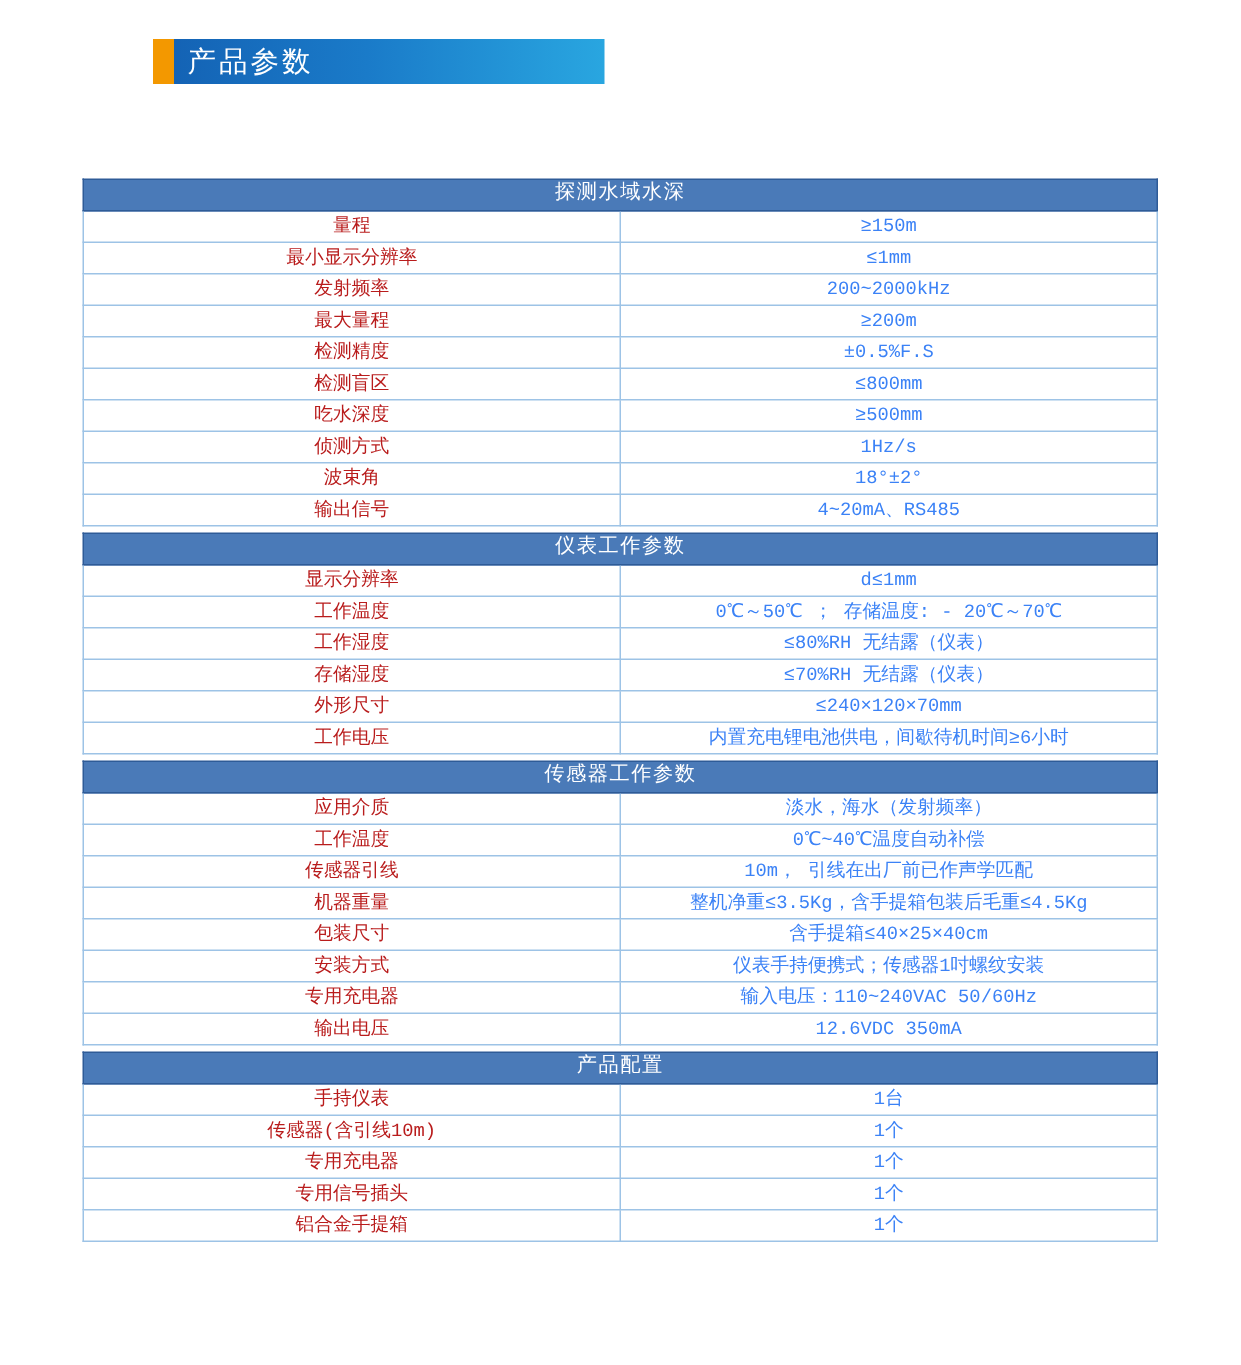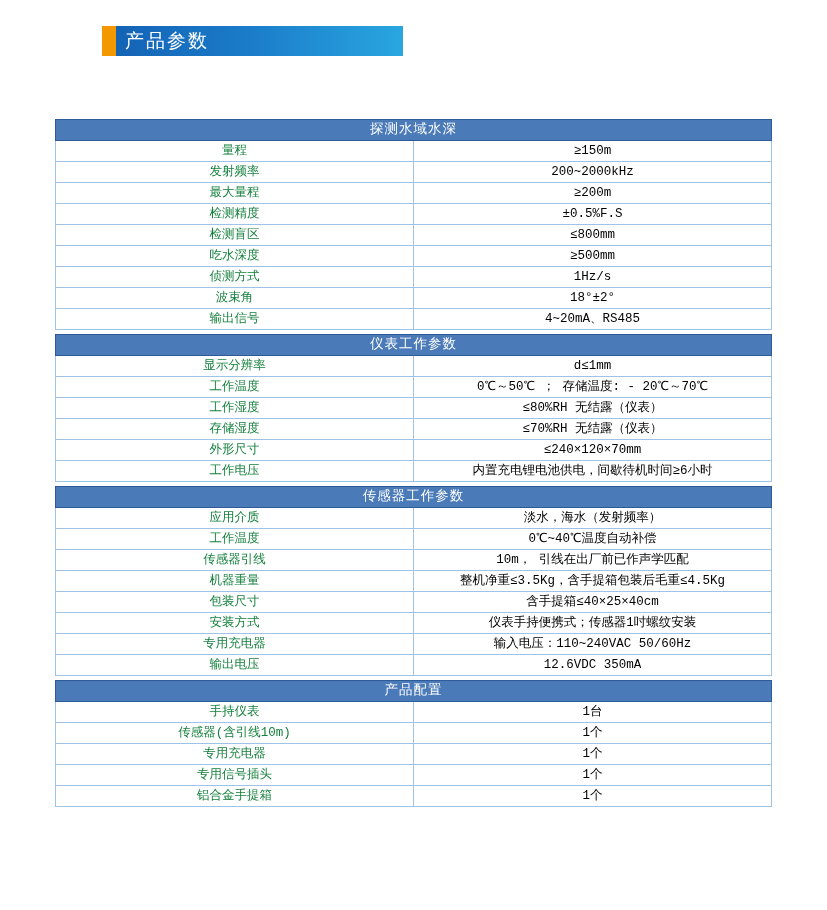--- a/index.html
+++ b/index.html
@@ -60,24 +60,24 @@
     line-height:18px;
     font-size:12.5px;
     text-align:center;
     padding:1px 6px;
     background:#ffffff;
     overflow:hidden;
     white-space:nowrap;
   }
   table.spec-table td.label-cell {
     width:223px;
-    color:#15803d;
+    color:#b91c1c;
   }
   table.spec-table td.value-cell {
-    color:#000000;
+    color:#3b82f6;
   }
 </style>
 </head>
 <body>
 
 <div class="banner">
   <div class="banner-accent"></div>
   <div class="banner-bar">
     <span>产品参数</span>
   </div>
@@ -89,20 +89,24 @@
       <tr>
         <th class="table-title" colspan="2">探测水域水深</th>
       </tr>
     </thead>
     <tbody>
         <tr>
           <td class="label-cell">量程</td>
           <td class="value-cell">≥150m</td>
         </tr>
         <tr>
+          <td class="label-cell">最小显示分辨率</td>
+          <td class="value-cell">≤1mm</td>
+        </tr>
+        <tr>
           <td class="label-cell">发射频率</td>
           <td class="value-cell">200~2000kHz</td>
         </tr>
         <tr>
           <td class="label-cell">最大量程</td>
           <td class="value-cell">≥200m</td>
         </tr>
         <tr>
           <td class="label-cell">检测精度</td>
           <td class="value-cell">±0.5%F.S</td>

